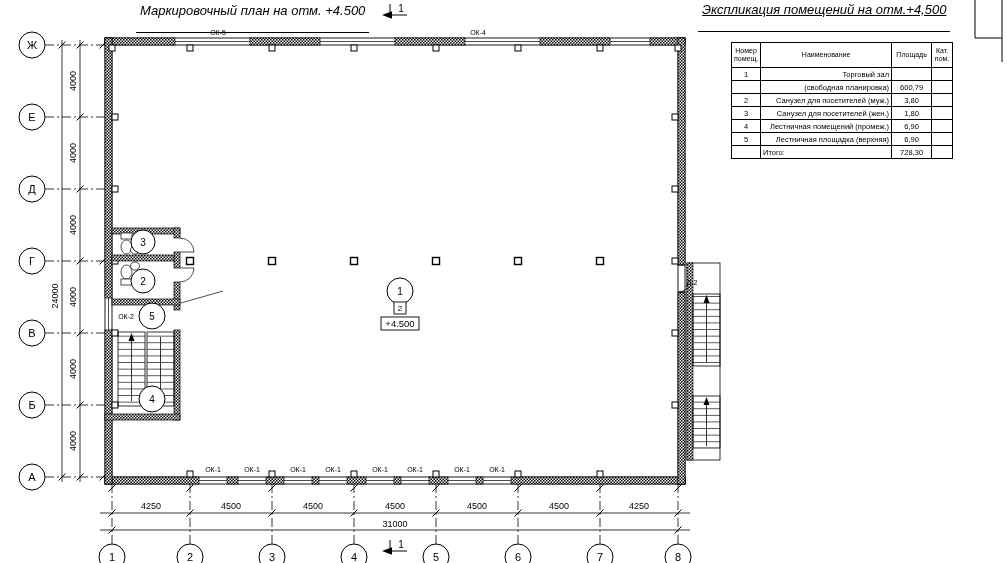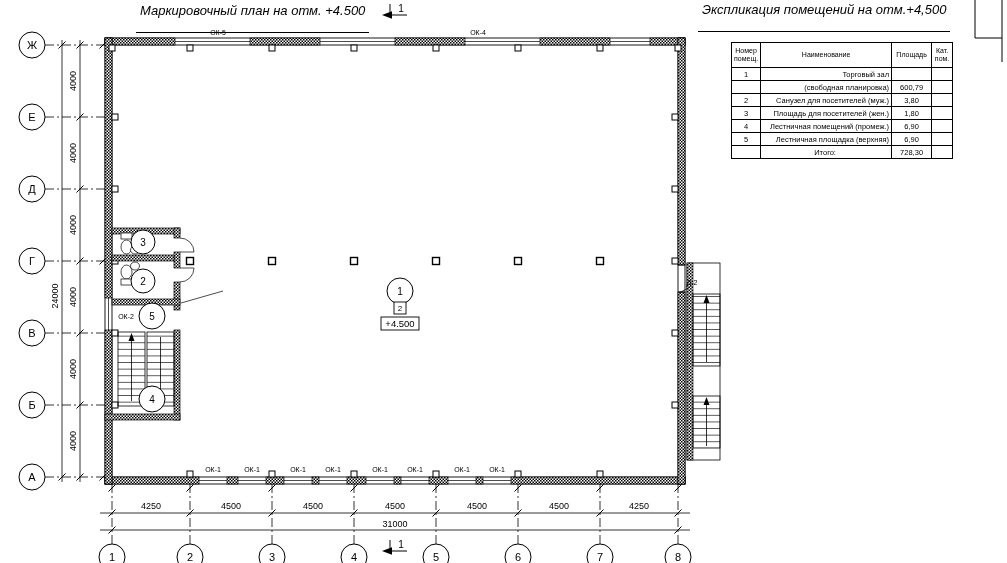--- a/index.html
+++ b/index.html
@@ -2,29 +2,29 @@
 <html><head>
 <meta charset="utf-8">
 <style>
   html,body{margin:0;padding:0;background:#fff;}
   .canvas{position:relative;width:1007px;height:563px;background:#fff;overflow:hidden;
           font-family:"Liberation Sans",sans-serif;color:#000;}
   .canvas svg{position:absolute;left:0;top:0;}
   .title{position:absolute;font-style:italic;font-size:13px;border-bottom:1.2px solid #000;
          padding:0 4px 14px 4px;white-space:nowrap;}
   .title-left{left:136px;top:3px;}
-  .title-right{left:698px;top:2px;}
+  .title-right{left:698px;top:2px;text-decoration:underline;}
   table.sched{position:absolute;left:731px;top:42px;border-collapse:collapse;table-layout:fixed;
          font-size:7.5px;line-height:1.2;background:#fff;border:1.5px solid #000;}
   table.sched th,table.sched td{border:1px solid #000;padding:0 2px;overflow:hidden;}
   table.sched th{font-weight:normal;font-size:7px;height:24px;text-align:center;vertical-align:middle;}
   table.sched td{height:12px;vertical-align:middle;}
   td.c-num{text-align:center;}
   td.c-name{text-align:right;}
-  td.c-name.right{text-align:center;padding-right:4px;}
+  td.c-name.right{text-align:left;padding-right:4px;}
   td.c-area{text-align:center;}
   svg text{fill:#000;}
 </style>
 </head>
 <body>
 
 <div class="canvas">
 
 <svg width="1007" height="563" viewBox="0 0 1007 563">
   <defs>
@@ -389,21 +389,21 @@
       <td class="c-cat"></td>
     </tr>
     <tr>
       <td class="c-num">2</td>
       <td class="c-name">Санузел для посетителей (муж.)</td>
       <td class="c-area">3,80</td>
       <td class="c-cat"></td>
     </tr>
     <tr>
       <td class="c-num">3</td>
-      <td class="c-name">Площадь для посетителей (жен.)</td>
+      <td class="c-name">Санузел для посетителей (жен.)</td>
       <td class="c-area">1,80</td>
       <td class="c-cat"></td>
     </tr>
     <tr>
       <td class="c-num">4</td>
       <td class="c-name">Лестничная помещений (промеж.)</td>
       <td class="c-area">6,90</td>
       <td class="c-cat"></td>
     </tr>
     <tr>

